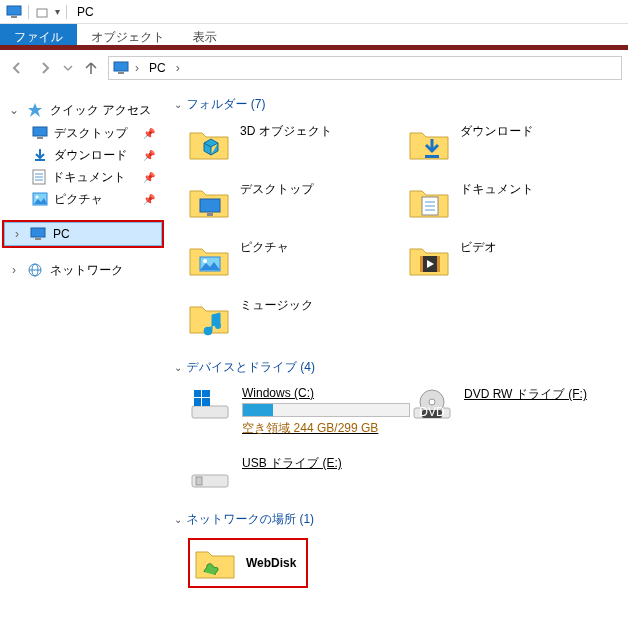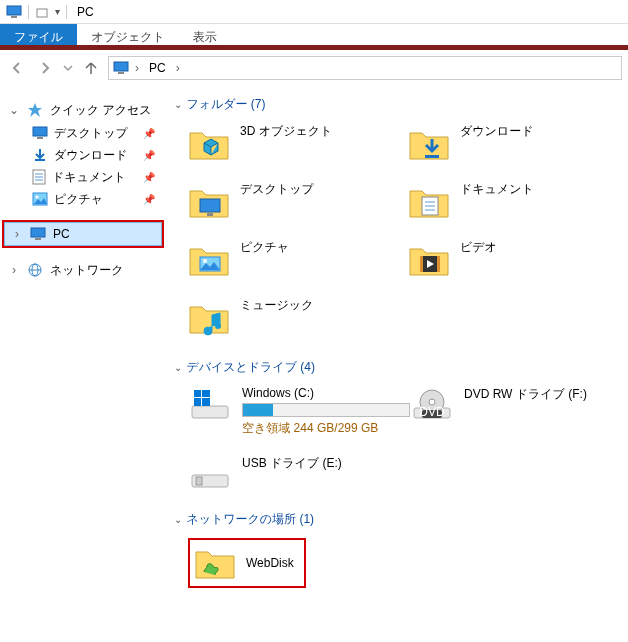--- a/index.html
+++ b/index.html
@@ -35,29 +35,29 @@
 
   .content { flex:1; padding: 4px 0 0 0; overflow:auto; }
   .section { margin: 6px 0 14px; }
   .sechead { color:#0a4b9e; display:flex; align-items:center; gap:4px; padding-left:4px; }
   .sechead .caret { color:#555; font-size:10px; }
   .grid2 { display:grid; grid-template-columns: 1fr 1fr; column-gap:10px; row-gap:14px; padding:10px 10px 4px 18px; }
   .fitem { display:flex; align-items:flex-start; gap:10px; height:44px; }
   .fitem .ficon { width:42px; height:42px; display:flex; align-items:center; justify-content:center; }
   .fitem .flabel { }
 
-  .devs { padding:10px 10px 4px 18px; display:grid; grid-template-columns: 1fr 1fr; row-gap:18px; }
+  .devs { padding:10px 10px 4px 18px; display:grid; grid-template-columns: 1fr 1fr; row-gap:18px;text-decoration:underline; }
   .dev { display:flex; gap:10px; }
   .dev .dicon { width:44px; height:38px; display:flex; align-items:flex-end; justify-content:center; }
   .dev .dtxt { display:flex; flex-direction:column; gap:3px; }
   .bar { width:168px; height:14px; border:1px solid #bdbdbd; position:relative; background:#f1f1f1; }
   .bar .fill { position:absolute; left:0; top:0; bottom:0; background:#26a0da; }
   .sm { color:#a16207; }
 
-  .net { padding:10px 10px 4px 18px; }
+  .net { padding:10px 10px 4px 18px;font-weight:bold; }
   .hl2 { border:2px solid #d40000; display:inline-flex; align-items:center; gap:10px; padding:4px 10px 4px 4px; }
 
   svg { display:block; }
 </style>
 </head>
 <body>
 
 <div class="titlebar">
   <span class="mon">
     <svg width="16" height="14">

